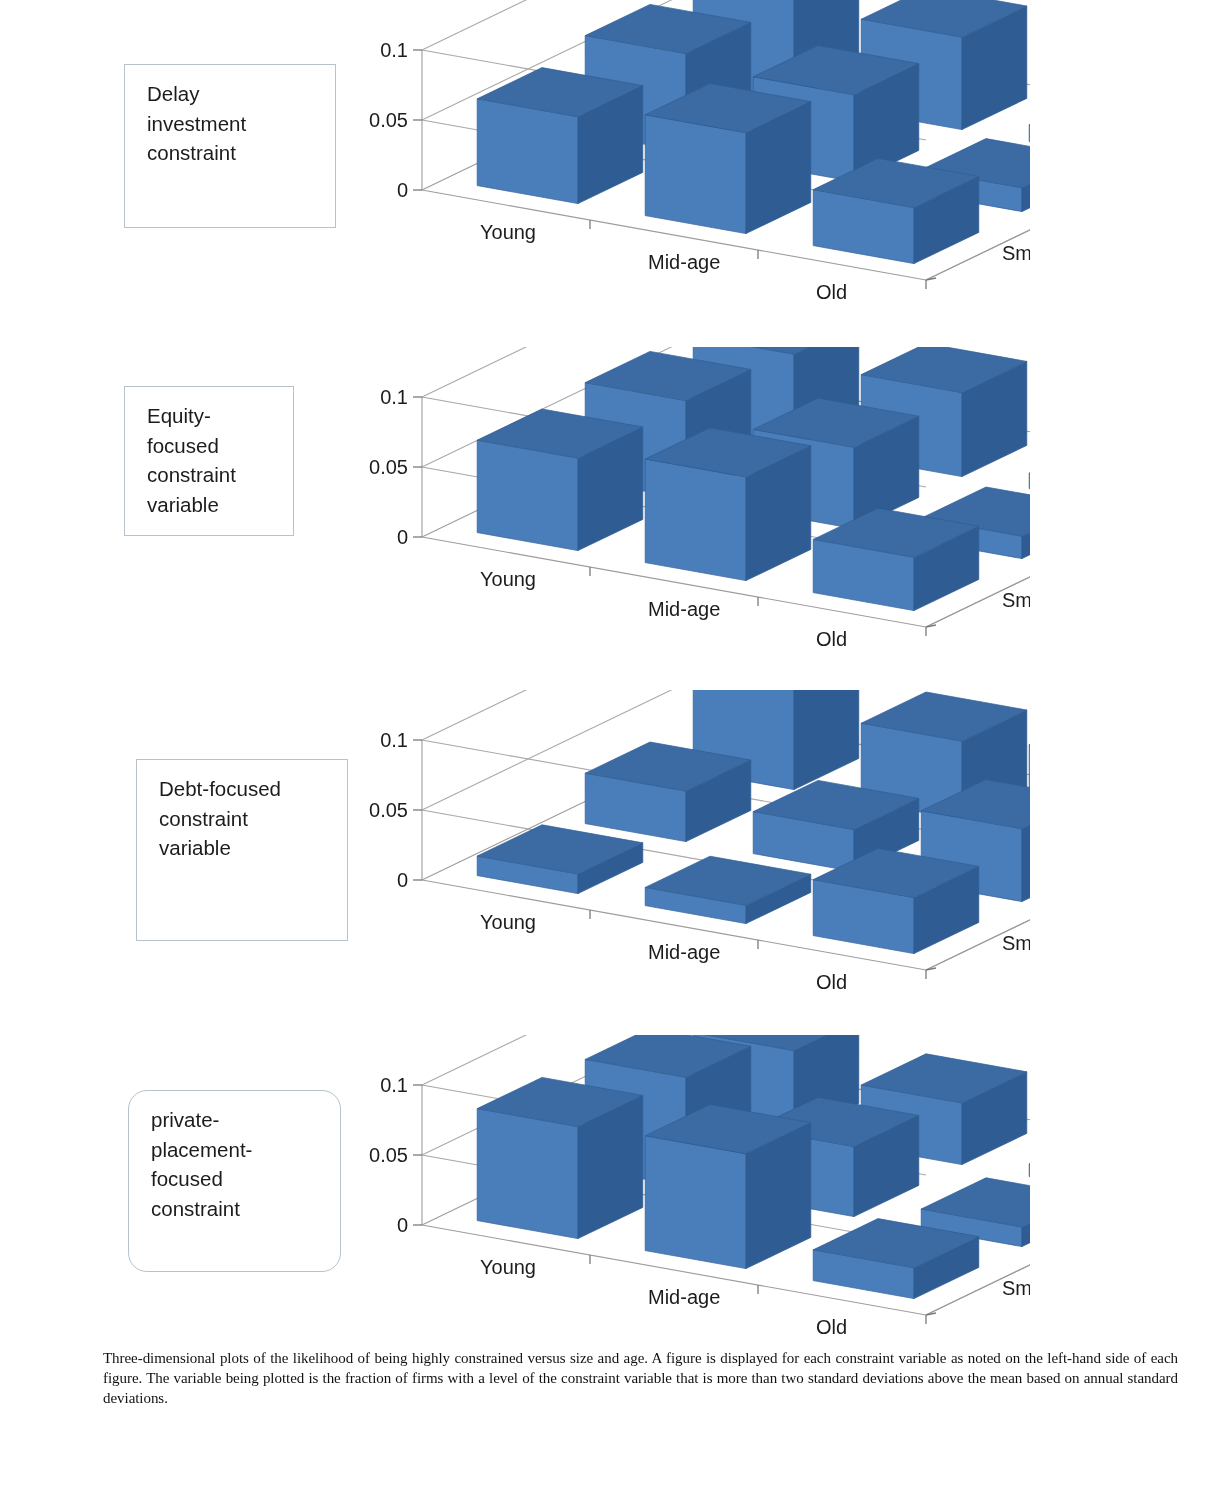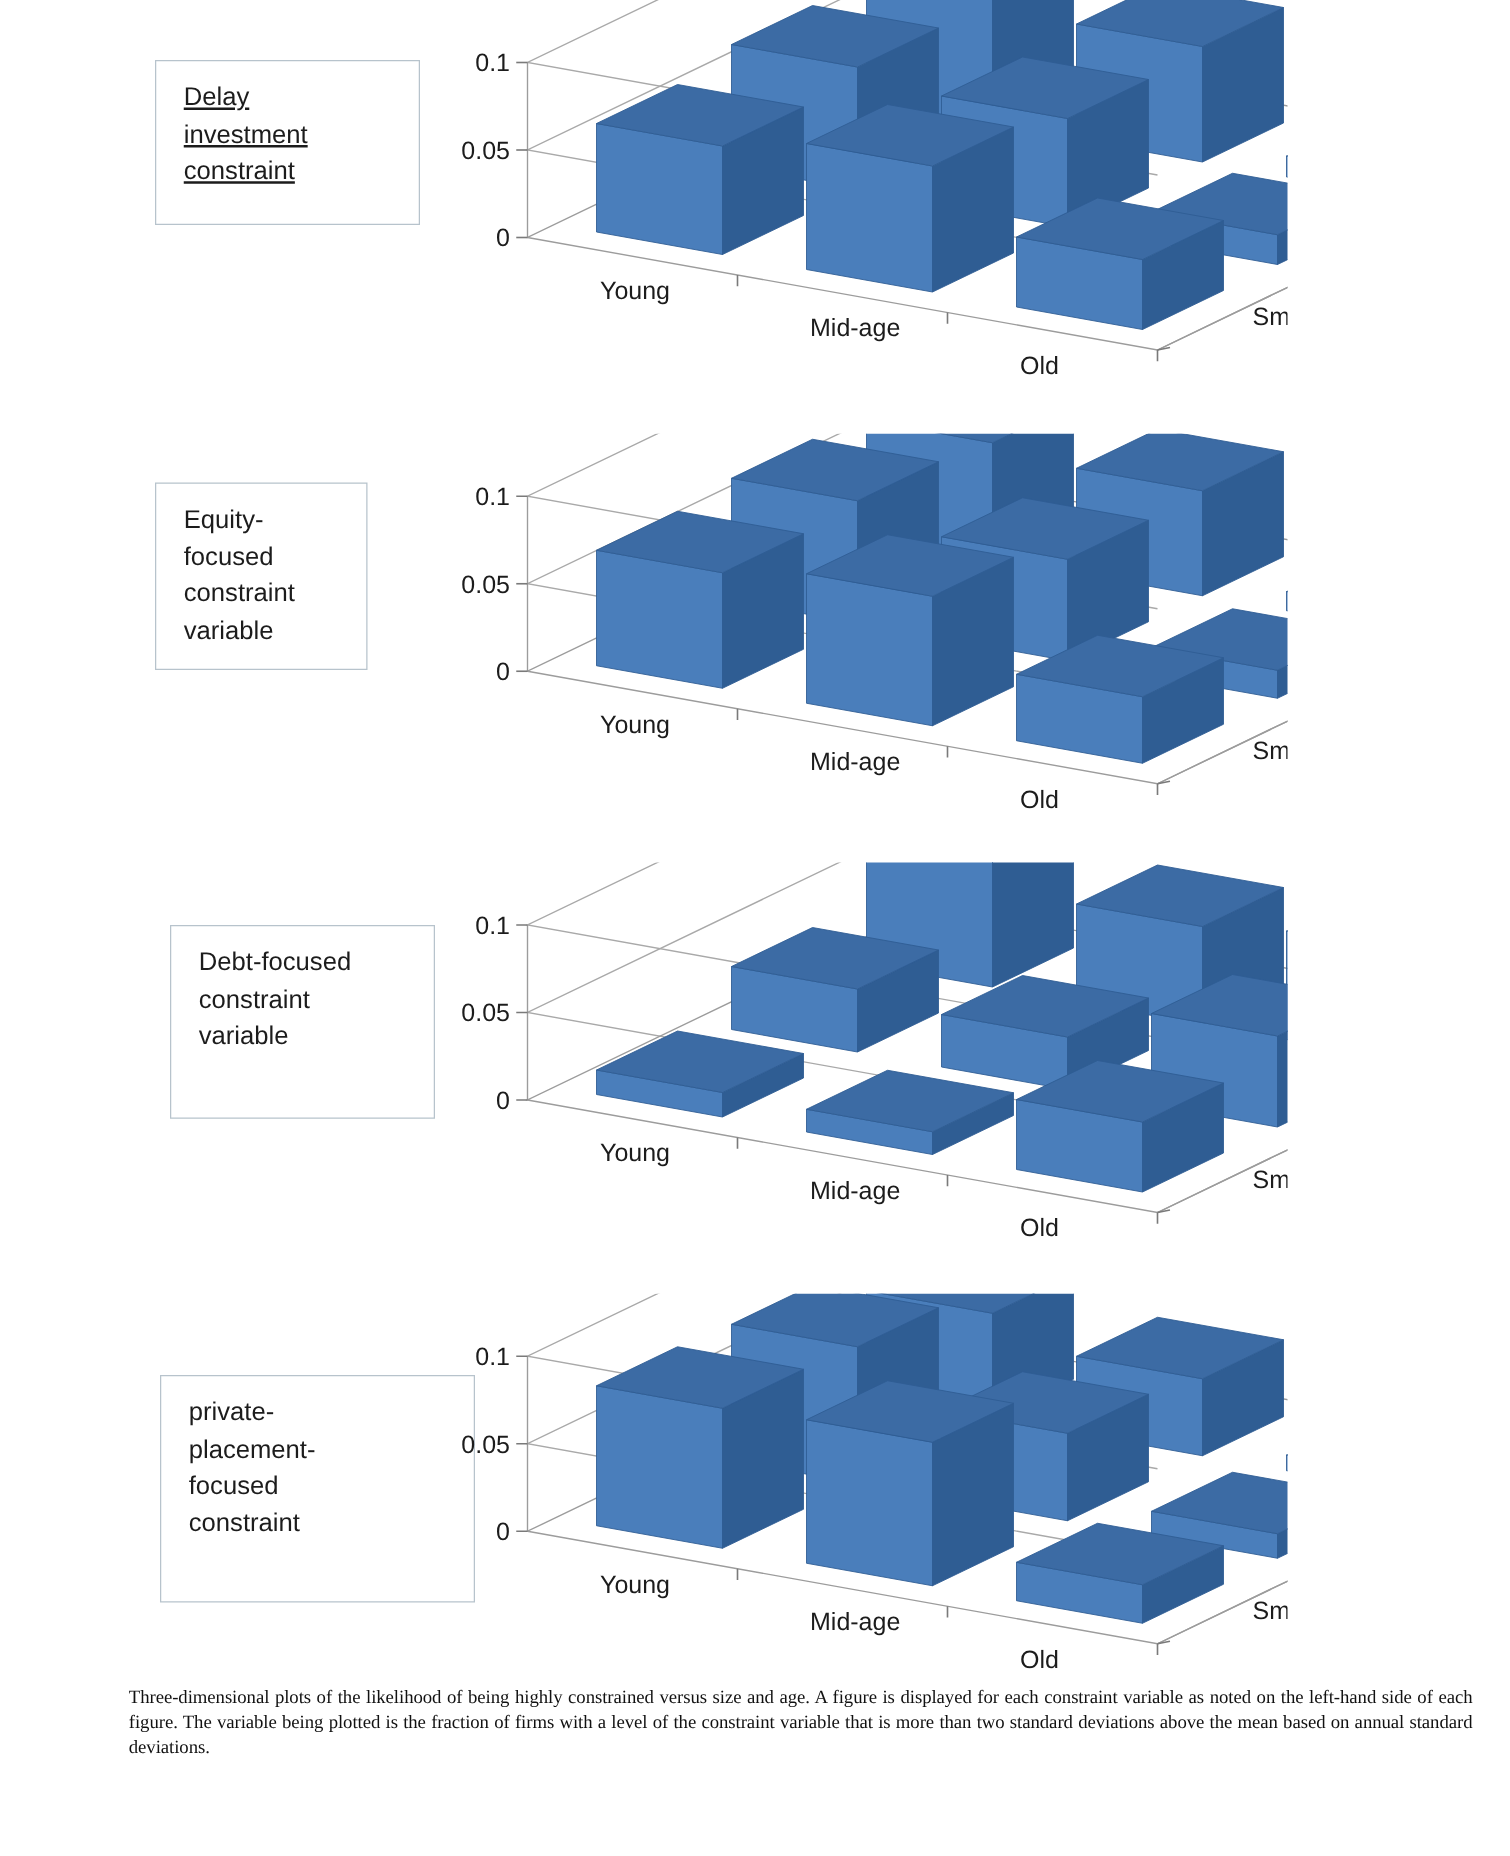--- a/index.html
+++ b/index.html
@@ -79,21 +79,21 @@
   .gridline { stroke: #a9a9a9; stroke-width: 1.1; fill: none; }
   .floorline { stroke: #9c9c9c; stroke-width: 1.1; fill: none; }
   .tick { stroke: #7a7a7a; stroke-width: 1.3; }
 </style>
 </head>
 <body>
 
 <div class="figure-page">
   <div id="panels-host">
       <div class="panel" style="position: absolute; left: 0px; top: 0px;">
-        <div class="panel-label-box" style="left: 124px; top: 48px; width: 212px; height: 132px; text-decoration: underline;">
+        <div class="panel-label-box" style="left: 124px; top: 64px; width: 212px; height: 164px;">
           <div>Delay</div>
           <div>investment</div>
           <div>constraint</div>
         </div>
         <div class="panel-chart">
           <svg width="700" height="300" viewBox="0 0 700 300">
             <g>
               <polyline points="416.0,-36.0 92.0,120.0 596.0,210.0" class="gridline"></polyline>
               <polyline points="416.0,-106.0 92.0,50.0 596.0,140.0" class="gridline"></polyline>
             </g>
@@ -263,21 +263,21 @@
               <g>
                 <polygon points="147.2,93.2 248.0,111.2 248.0,203.6 147.2,185.6" fill="#4a7ebb" stroke="#2f5d93" stroke-width="0.7"></polygon>
                 <polygon points="248.0,111.2 312.8,80.0 312.8,172.4 248.0,203.6" fill="#2f5d93" stroke="#2f5d93" stroke-width="0.7"></polygon>
                 <polygon points="147.2,93.2 212.0,62.0 312.8,80.0 248.0,111.2" fill="#3c6ba4" stroke="#2f5d93" stroke-width="0.7"></polygon>
               </g>
             </g>
           </svg>
         </div>
       </div>
       <div class="panel" style="position: absolute; left: 0px; top: 690px;">
-        <div class="panel-label-box" style="left: 136px; top: 50px; width: 212px; height: 155px;">
+        <div class="panel-label-box" style="left: 136px; top: 69px; width: 212px; height: 182px;">
           <div>Debt-focused</div>
           <div>constraint</div>
           <div>variable</div>
         </div>
         <div class="panel-chart">
           <svg width="700" height="300" viewBox="0 0 700 300">
             <g>
               <polyline points="416.0,-36.0 92.0,120.0 596.0,210.0" class="gridline"></polyline>
               <polyline points="416.0,-106.0 92.0,50.0 596.0,140.0" class="gridline"></polyline>
             </g>
@@ -355,21 +355,21 @@
               <g>
                 <polygon points="147.2,166.0 248.0,184.0 248.0,203.6 147.2,185.6" fill="#4a7ebb" stroke="#2f5d93" stroke-width="0.7"></polygon>
                 <polygon points="248.0,184.0 312.8,152.8 312.8,172.4 248.0,203.6" fill="#2f5d93" stroke="#2f5d93" stroke-width="0.7"></polygon>
                 <polygon points="147.2,166.0 212.0,134.8 312.8,152.8 248.0,184.0" fill="#3c6ba4" stroke="#2f5d93" stroke-width="0.7"></polygon>
               </g>
             </g>
           </svg>
         </div>
       </div>
       <div class="panel p4" style="position: absolute; left: 0px; top: 1035px;">
-        <div class="panel-label-box" style="left: 128px; top: 65px; width: 252px; height: 182px;">
+        <div class="panel-label-box" style="left: 128px; top: 55px; width: 213px; height: 182px; border-radius: 19px;">
           <div>private-</div>
           <div>placement-</div>
           <div>focused</div>
           <div>constraint</div>
         </div>
         <div class="panel-chart">
           <svg width="700" height="300" viewBox="0 0 700 300">
             <g>
               <polyline points="416.0,-36.0 92.0,120.0 596.0,210.0" class="gridline"></polyline>
               <polyline points="416.0,-106.0 92.0,50.0 596.0,140.0" class="gridline"></polyline>

